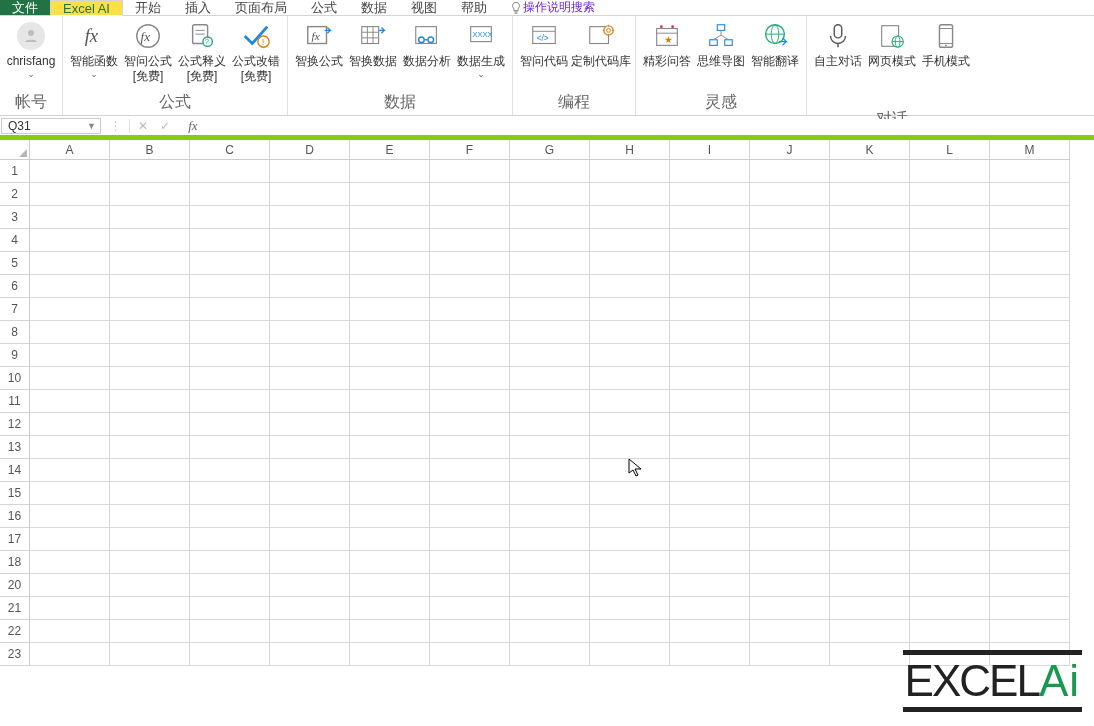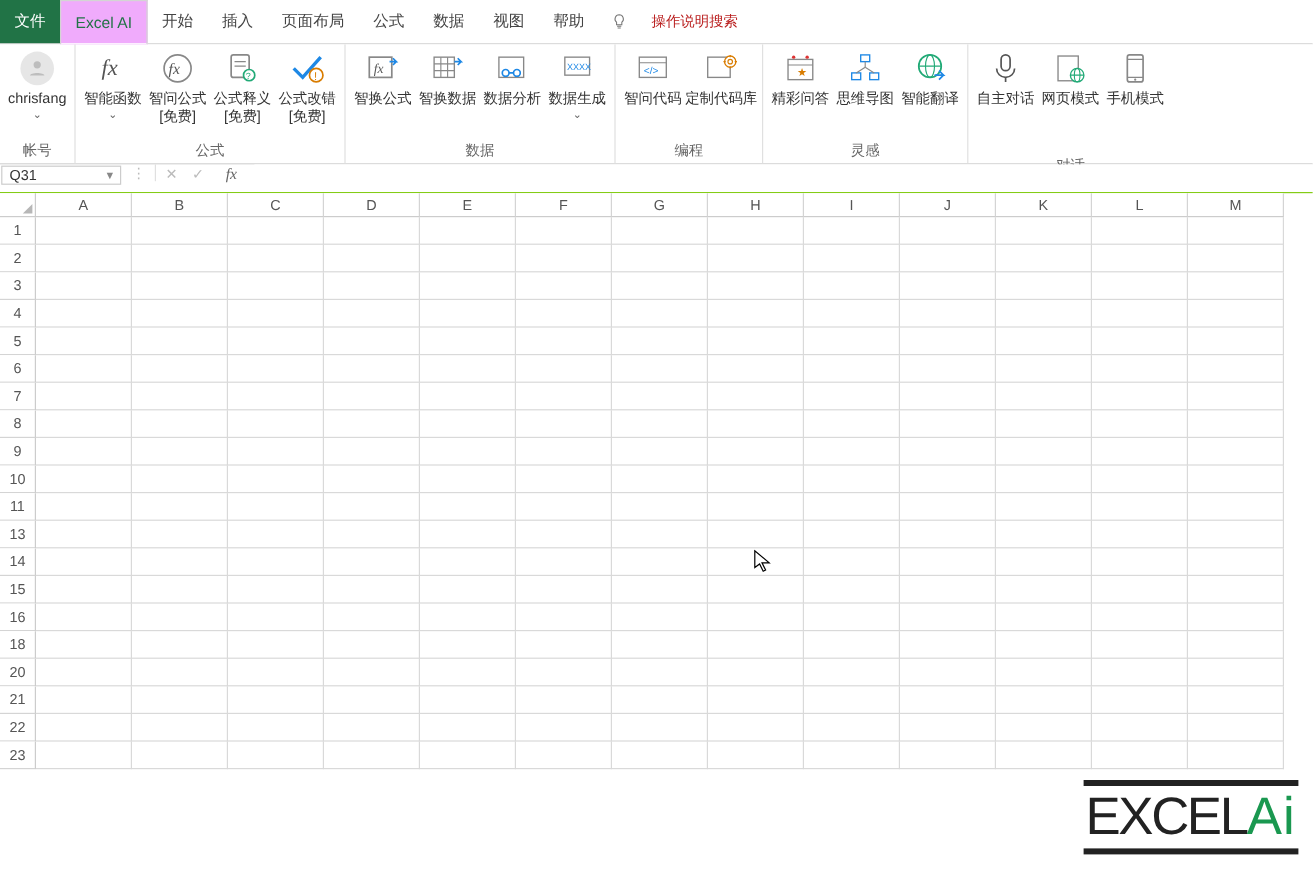--- a/index.html
+++ b/index.html
@@ -1,39 +1,39 @@
 <!DOCTYPE html>
 <html><head>
 <meta charset="utf-8">
 <style>
   * { box-sizing: border-box; margin: 0; padding: 0; }
   body { font-family: "Microsoft YaHei", "Segoe UI", sans-serif; font-size: 12px; color: #333; background: #fff; width: 1094px; height: 726px; overflow: hidden; position: relative; }
   
   
-  .tabs { display: flex; align-items: stretch; height: 37px; background: #fff; border-bottom: 1px solid #d4d4d4; }
+  .tabs { display: flex; align-items: stretch; height: 16px; background: #fff; border-bottom: 1px solid #d4d4d4; }
   .tab { padding: 0 12px; display: flex; align-items: center; font-size: 13px; cursor: pointer; color: #444; }
   .tab.file { background: #217346; color: #fff; font-weight: 400; }
-  .tab.active { border: 1px solid #d4d4d4; border-bottom: 1px solid #fff; margin-bottom: -1px; color: #217346; font-weight: 400; background:#f0abfc;}
-  .tellme { display: flex; align-items: center; padding: 0 10px; color: #b91c1c; gap: 20px; font-size: 12px;}
+  .tab.active { border: 1px solid #d4d4d4; border-bottom: 1px solid #fff; margin-bottom: -1px; color: #217346; font-weight: 400; background:#fde047;}
+  .tellme { display: flex; align-items: center; padding: 0 10px; color: #6d28d9; gap: 0; font-size: 12px;}
   .bulb { width: 14px; height: 14px; }
 
   
   .ribbon { display: flex; height: 100px; border-bottom: 1px solid #d4d4d4; background: #f3f3f3; background:#fff;}
   .group { display: flex; flex-direction: column; align-items: center; border-right: 1px solid #e0e0e0; padding: 2px 4px 0 4px; }
   .group-body { display: flex; flex: 1; align-items: flex-start; }
-  .group-label { font-size: 12px; color: #666; padding: 2px 0 2px 0; text-align: center; width: 100%; }
+  .group-label { font-size: 16px; color: #666; padding: 2px 0 2px 0; text-align: center; width: 100%; }
   .btn { display: flex; flex-direction: column; align-items: center; justify-content: flex-start; width: 54px; padding: 2px 0; cursor: pointer; text-align: center; line-height: 1.25; font-size: 12px; color: #333; }
   .btn .icon-wrap { width: 32px; height: 32px; display: flex; align-items: center; justify-content: center; margin-bottom: 2px; }
   .btn span.lbl { display: block; }
   .btn.wide { width: 60px; }
   .avatar-circle { width: 28px; height: 28px; border-radius: 50%; background: #e6e6e6; display:flex; align-items:center; justify-content:center;}
   .chev { font-size: 9px; color:#666; }
 
   
-  .fbar { display: flex; align-items: flex-start; height: 24px; border-bottom: 1px solid #84cc16; }
+  .fbar { display: flex; align-items: center; height: 24px; border-bottom: 5px solid #84cc16; }
   .namebox { width: 100px; border: 1px solid #ccc; display: flex; align-items: center; padding: 0 6px; font-size: 12px; color:#333; margin:1px; position:relative;}
   .namebox .dd { position:absolute; right:4px; color:#888; font-size:9px;}
   .fsep { width: 28px; display:flex; align-items:center; justify-content:center; color:#bbb; border-right:1px solid #e0e0e0;}
   .fbtns { display:flex; align-items:center; gap:12px; padding:0 8px; color:#999;}
   .fxlabel { font-style: italic; font-family: "Times New Roman", serif; font-size:13px; color:#666; padding:0 6px;}
   .finput { flex:1; border:none; outline:none; font-size:12px; padding:0 4px; }
 
   
   .grid-wrap { position: relative; }
   .colhdr-row { display:flex; height:20px; }
@@ -511,20 +511,36 @@
         <div class="cell"></div>
         <div class="cell"></div>
         <div class="cell"></div>
         <div class="cell"></div>
         <div class="cell"></div>
         <div class="cell"></div>
         <div class="cell"></div>
         <div class="cell"></div>
       </div>
       <div class="row">
+        <div class="rowhdr">12</div>
+        <div class="cell"></div>
+        <div class="cell"></div>
+        <div class="cell"></div>
+        <div class="cell"></div>
+        <div class="cell"></div>
+        <div class="cell"></div>
+        <div class="cell"></div>
+        <div class="cell"></div>
+        <div class="cell"></div>
+        <div class="cell"></div>
+        <div class="cell"></div>
+        <div class="cell"></div>
+        <div class="cell"></div>
+      </div>
+      <div class="row">
         <div class="rowhdr">13</div>
         <div class="cell"></div>
         <div class="cell"></div>
         <div class="cell"></div>
         <div class="cell"></div>
         <div class="cell"></div>
         <div class="cell"></div>
         <div class="cell"></div>
         <div class="cell"></div>
         <div class="cell"></div>
@@ -560,20 +576,36 @@
         <div class="cell"></div>
         <div class="cell"></div>
         <div class="cell"></div>
         <div class="cell"></div>
         <div class="cell"></div>
         <div class="cell"></div>
         <div class="cell"></div>
       </div>
       <div class="row">
         <div class="rowhdr">16</div>
+        <div class="cell"></div>
+        <div class="cell"></div>
+        <div class="cell"></div>
+        <div class="cell"></div>
+        <div class="cell"></div>
+        <div class="cell"></div>
+        <div class="cell"></div>
+        <div class="cell"></div>
+        <div class="cell"></div>
+        <div class="cell"></div>
+        <div class="cell"></div>
+        <div class="cell"></div>
+        <div class="cell"></div>
+      </div>
+      <div class="row">
+        <div class="rowhdr">17</div>
         <div class="cell"></div>
         <div class="cell"></div>
         <div class="cell"></div>
         <div class="cell"></div>
         <div class="cell"></div>
         <div class="cell"></div>
         <div class="cell"></div>
         <div class="cell"></div>
         <div class="cell"></div>
         <div class="cell"></div>

